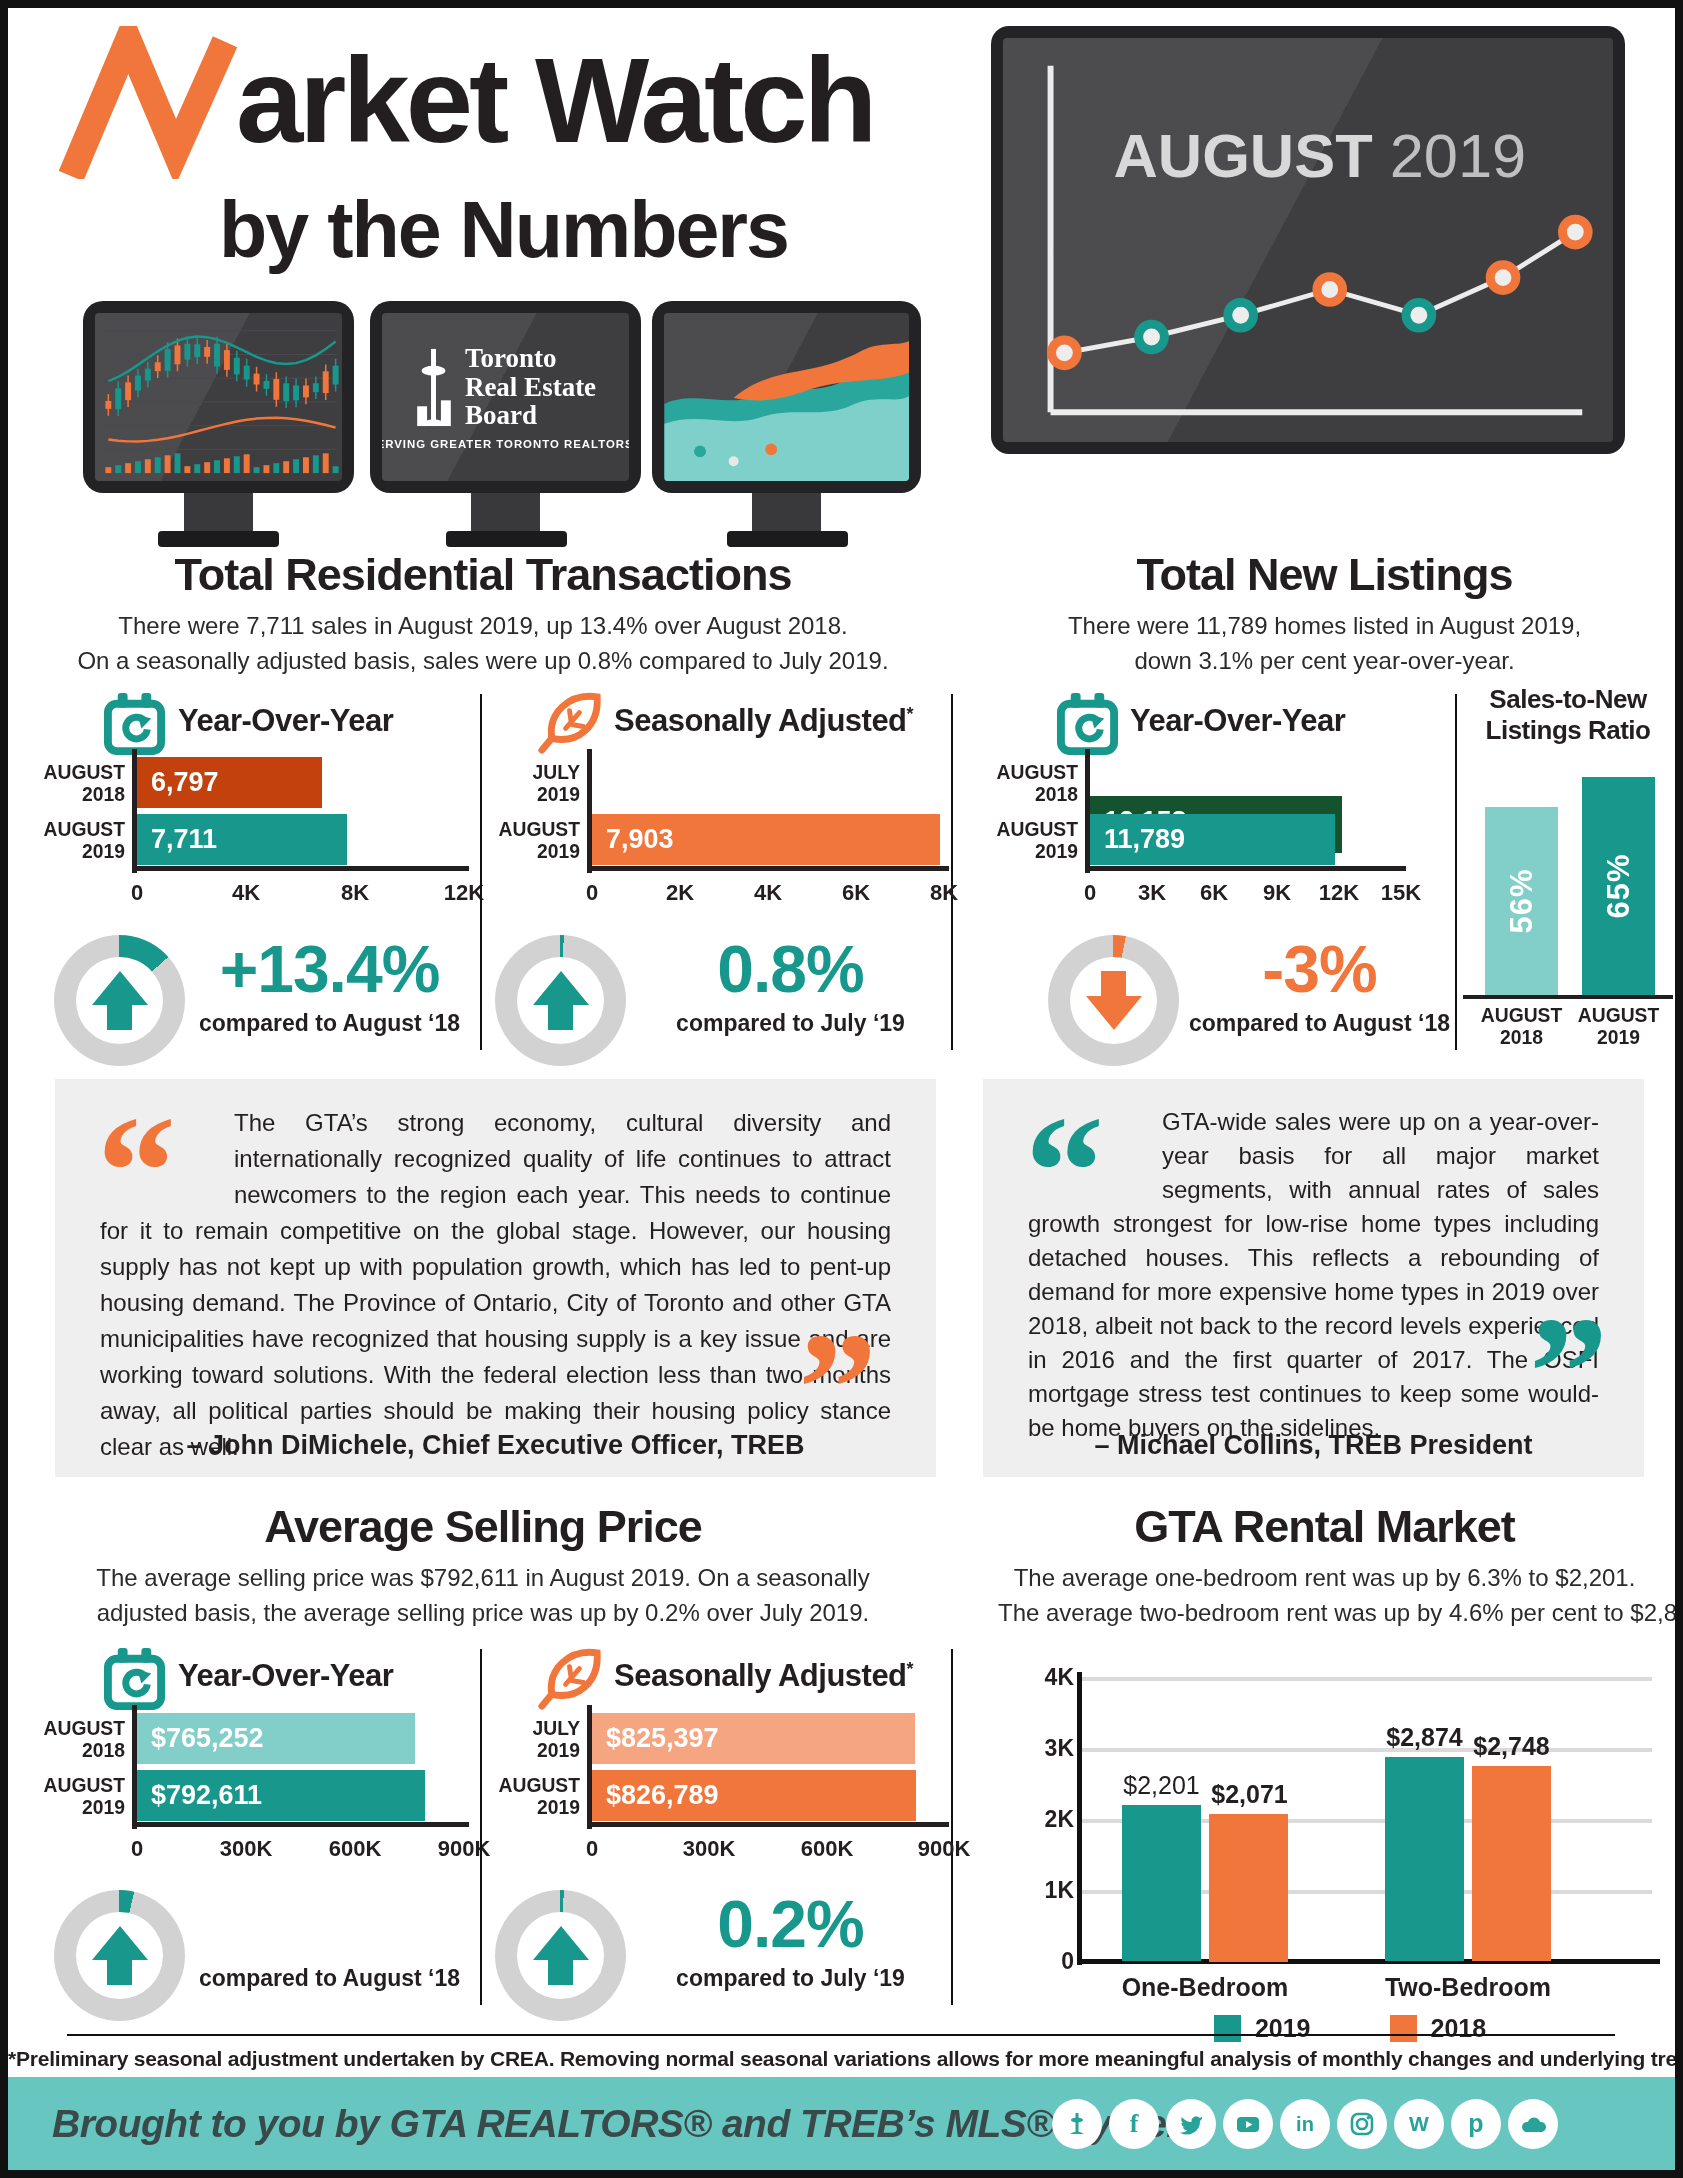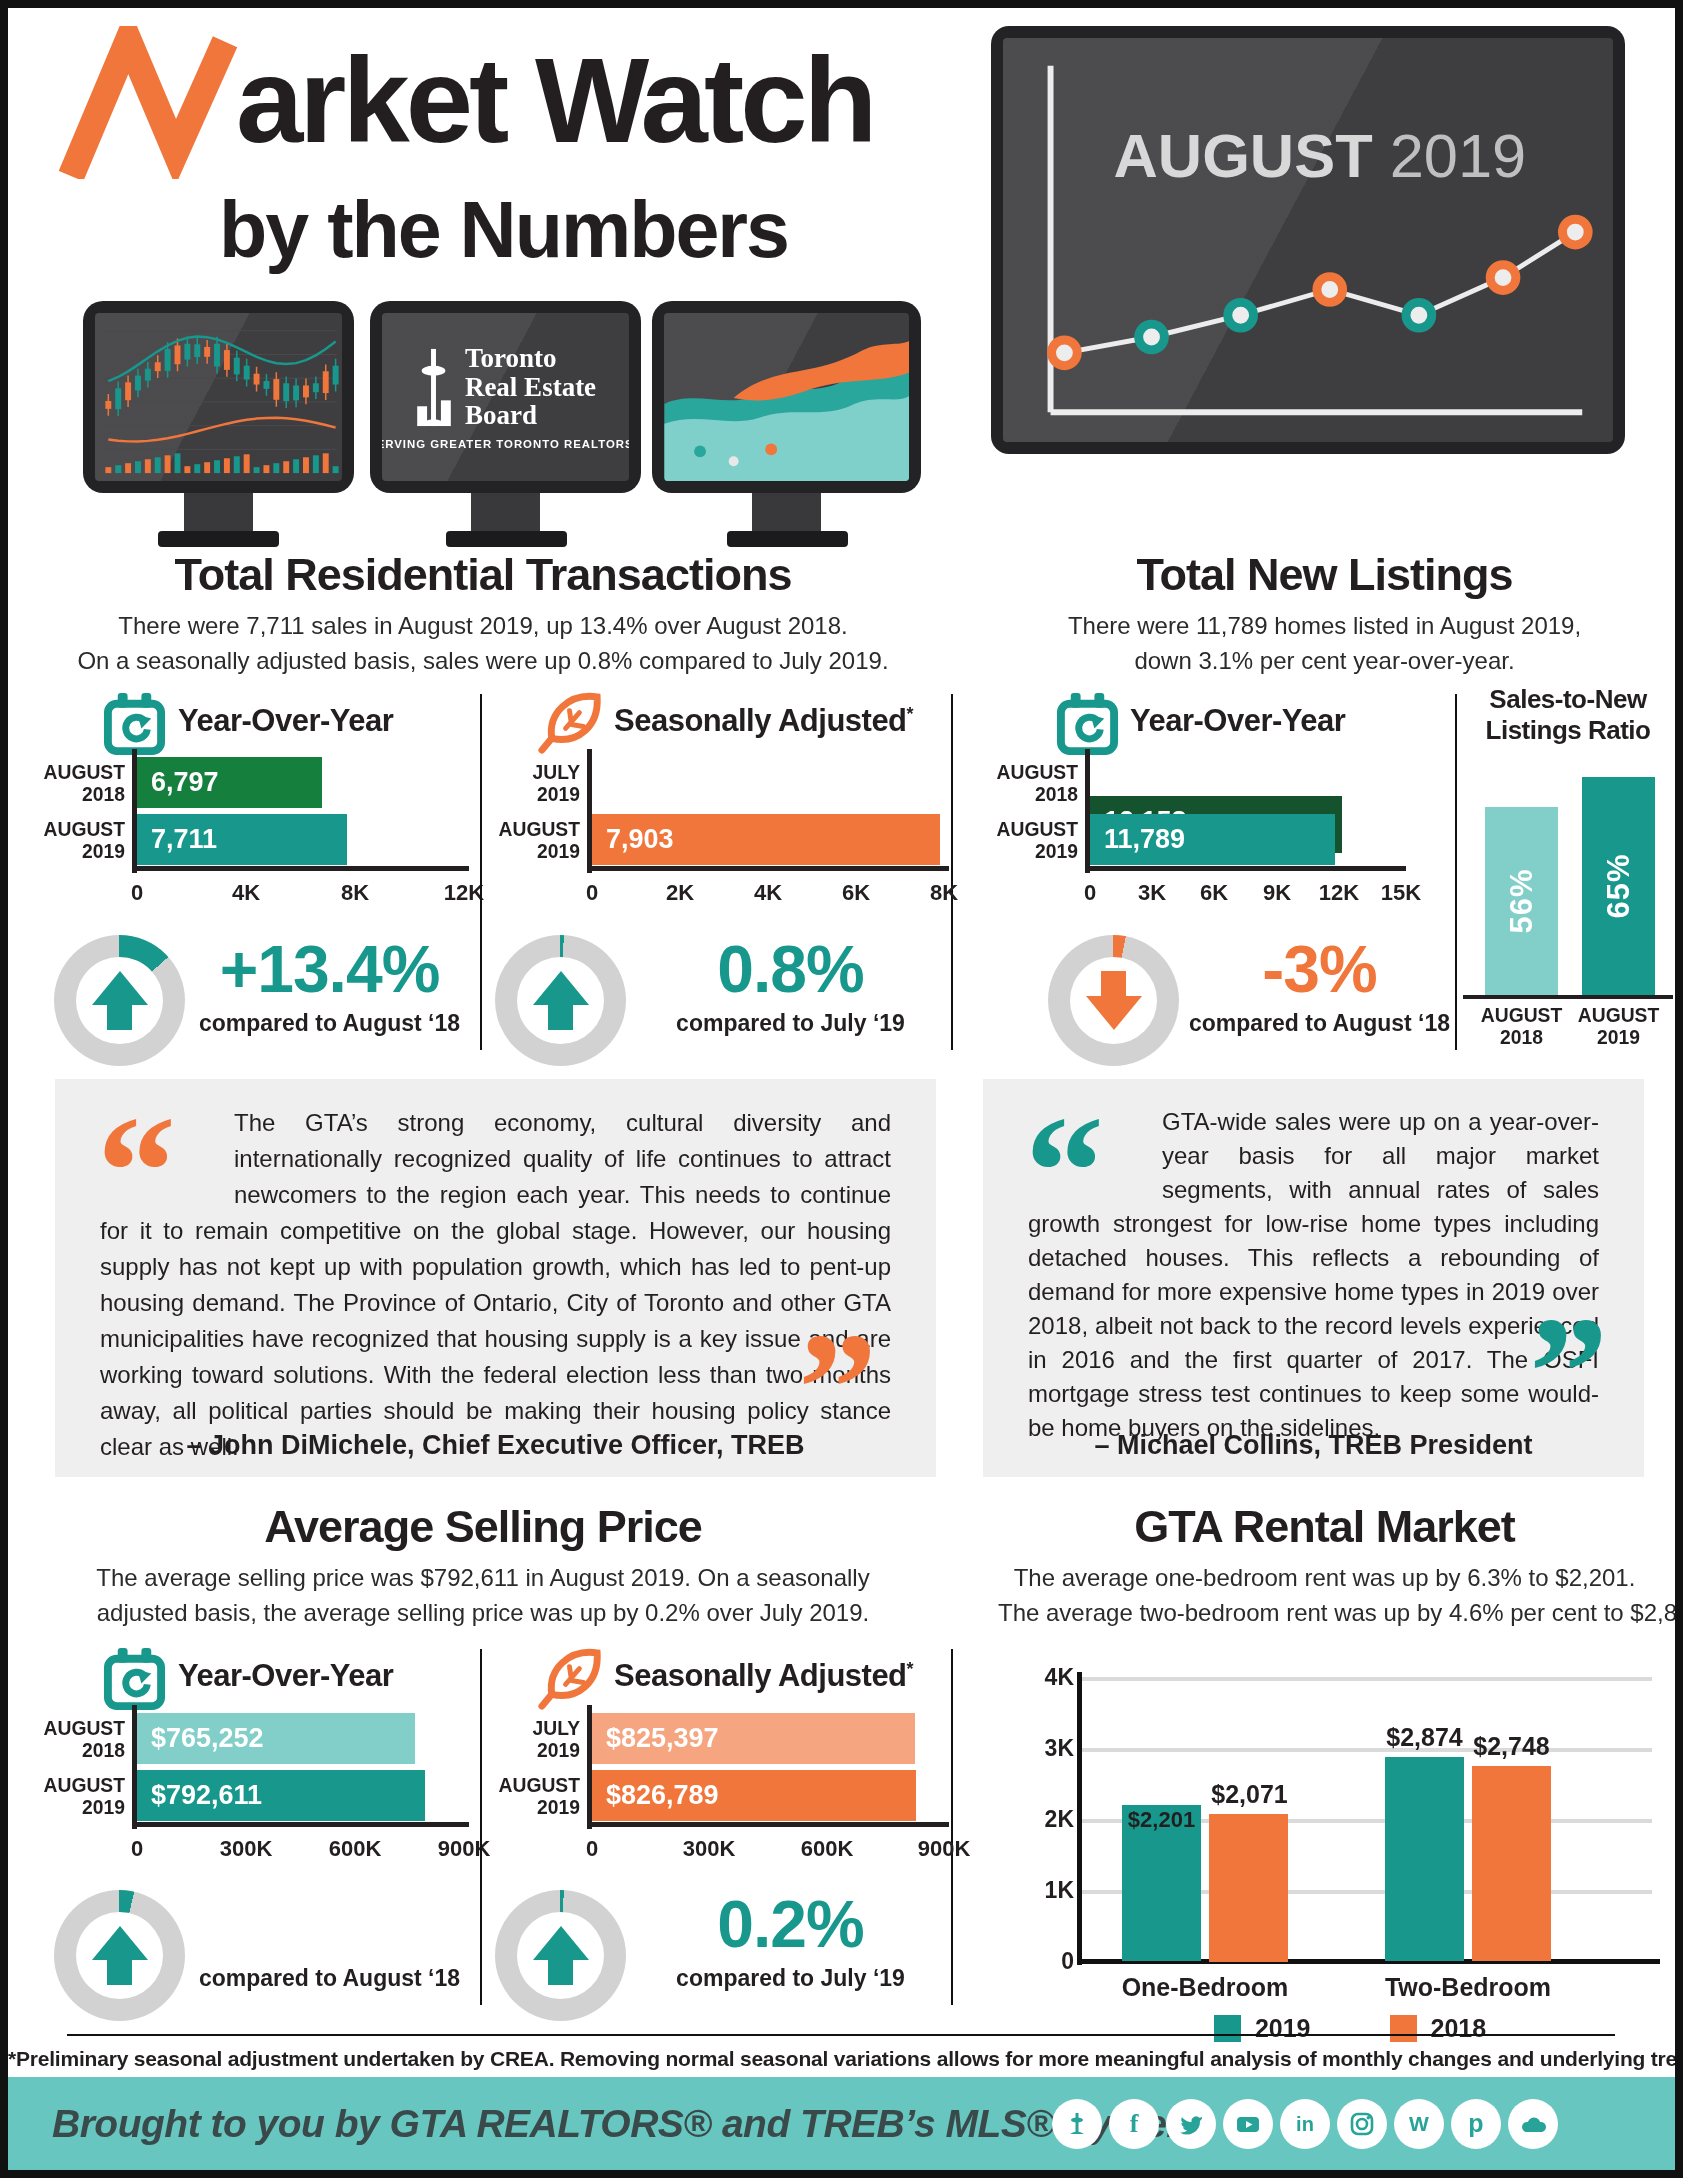--- a/index.html
+++ b/index.html
@@ -286,21 +286,21 @@
 
   <svg class="abs" style="left:94px;top:683px;" width="65" height="65" viewBox="0 0 66 66">
     <rect x="6" y="13" width="54" height="48" rx="9" fill="none" stroke="#18988C" stroke-width="8"></rect>
     <rect x="16" y="2" width="10" height="15" rx="3" fill="#18988C"></rect>
     <rect x="40" y="2" width="10" height="15" rx="3" fill="#18988C"></rect>
     <path d="M43 30 a11 11 0 1 0 3 9" fill="none" stroke="#18988C" stroke-width="7"></path>
     <polygon points="36,24 50,28 40,38" fill="#18988C"></polygon>
   </svg>
   <div class="chart-label abs" style="left:170px;top:695px;">Year-Over-Year</div>
   <div class="hbar" id="hbar-transactions-yoy" style="left: 129px; top: 749px; width: 327px; height: 158px;">
-      <div style="position: absolute; left: 0px; top: 0px; height: 51px; width: 185px; background: #15803d;">
+      <div style="position: absolute; left: 0px; top: 0px; height: 51px; width: 185px; background: #c2410c;">
         <div style="position: absolute; left: 14px; top: 0px; height: 51px; line-height: 51px; color: rgb(255, 255, 255); font-size: 27px; font-weight: 700;">6,797</div>
       </div>
       <div style="position: absolute; left: -125px; width: 113px; top: 5px; text-align: right; font-size: 19.3px; font-weight: 700; line-height: 1.12;">
         <div>AUGUST</div>
         <div>2018</div>
       </div>
       <div style="position: absolute; left: 0px; top: 57px; height: 51px; width: 210px; background: rgb(24, 152, 140);">
         <div style="position: absolute; left: 14px; top: 0px; height: 51px; line-height: 51px; color: rgb(255, 255, 255); font-size: 27px; font-weight: 700;">7,711</div>
       </div>
       <div style="position: absolute; left: -125px; width: 113px; top: 62px; text-align: right; font-size: 19.3px; font-weight: 700; line-height: 1.12;">
@@ -552,21 +552,21 @@
       <div style="position: absolute; left: 43px; top: 82px; width: 571px; height: 4px; background: rgb(218, 218, 218);"></div>
       <div style="position: absolute; left: 43px; top: 11px; width: 571px; height: 4px; background: rgb(218, 218, 218);"></div>
       <div style="position: absolute; left: 0px; top: 282px; width: 36px; text-align: right; font-size: 23px; font-weight: 700;">0</div>
       <div style="position: absolute; left: 0px; top: 211px; width: 36px; text-align: right; font-size: 23px; font-weight: 700;">1K</div>
       <div style="position: absolute; left: 0px; top: 140px; width: 36px; text-align: right; font-size: 23px; font-weight: 700;">2K</div>
       <div style="position: absolute; left: 0px; top: 69px; width: 36px; text-align: right; font-size: 23px; font-weight: 700;">3K</div>
       <div style="position: absolute; left: 0px; top: -2px; width: 36px; text-align: right; font-size: 23px; font-weight: 700;">4K</div>
       <div style="position: absolute; left: 39px; top: 6px; width: 5px; height: 293px; background: rgb(17, 17, 17);"></div>
       <div style="position: absolute; left: 39px; top: 293px; width: 583px; height: 5px; background: rgb(17, 17, 17);"></div>
       <div style="position: absolute; left: 84px; top: 139px; width: 79px; height: 156px; background: rgb(24, 152, 140);"></div>
-      <div style="position: absolute; left: 54px; top: 105px; width: 139px; text-align: center; font-size: 22px; font-weight: 700; white-space: nowrap; margin-top: 36px;">$2,201</div>
+      <div style="position: absolute; left: 54px; top: 105px; width: 139px; text-align: center; font-size: 25px; font-weight: 400; white-space: nowrap;">$2,201</div>
       <div style="position: absolute; left: 171px; top: 148px; width: 79px; height: 148px; background: rgb(240, 118, 59);"></div>
       <div style="position: absolute; left: 142px; top: 114px; width: 139px; text-align: center; font-size: 25px; font-weight: 600; white-space: nowrap;">$2,071</div>
       <div style="position: absolute; left: 58px; top: 307px; width: 218px; text-align: center; font-size: 25px; font-weight: 700;">One-Bedroom</div>
       <div style="position: absolute; left: 347px; top: 91px; width: 79px; height: 204px; background: rgb(24, 152, 140);"></div>
       <div style="position: absolute; left: 317px; top: 57px; width: 139px; text-align: center; font-size: 25px; font-weight: 600; white-space: nowrap;">$2,874</div>
       <div style="position: absolute; left: 434px; top: 100px; width: 79px; height: 195px; background: rgb(240, 118, 59);"></div>
       <div style="position: absolute; left: 404px; top: 66px; width: 139px; text-align: center; font-size: 25px; font-weight: 600; white-space: nowrap;">$2,748</div>
       <div style="position: absolute; left: 321px; top: 307px; width: 218px; text-align: center; font-size: 25px; font-weight: 700;">Two-Bedroom</div>
       <div style="position: absolute; left: 0px; right: 0px; top: 348px; display: flex; justify-content: center; gap: 79px;">
         <div style="display: flex; align-items: center; gap: 14px; font-size: 25px; font-weight: 700;">

